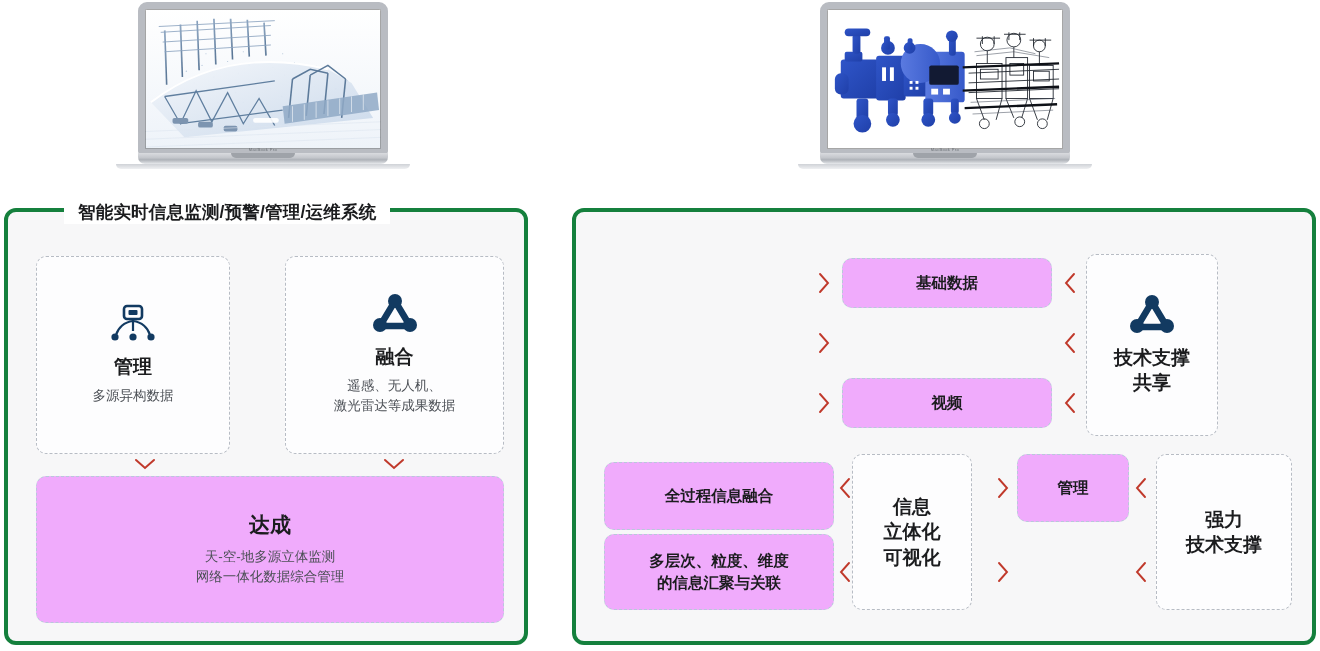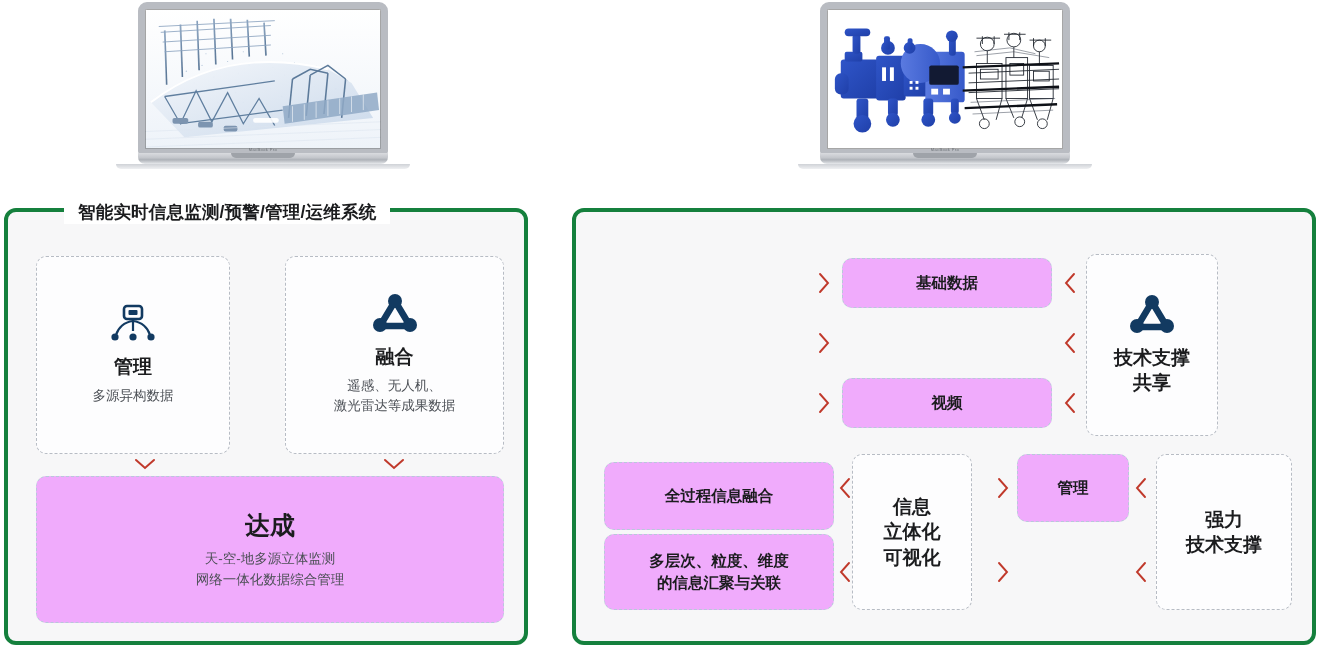--- a/index.html
+++ b/index.html
@@ -84,21 +84,21 @@
     flex-direction: column;
     align-items: center;
     justify-content: center;
     text-align: center;
   }
   .card.blue { background: #f0abfc; border-color: #b8c9da; }
   .card-title {
     font-size: 19px; font-weight: bold; color: #1b1c1e;
     line-height: 1.32;
   }
-  .card-title.big { font-size: 25px; }
+  .card-title.big { font-size: 21px; font-family: Liberation Serif, serif; }
   .card-sub {
     margin-top: 7px;
     font-size: 13.5px; color: #4b4f55; line-height: 1.5;
   }
   .card-label {
     font-size: 15.5px; font-weight: bold; color: #1b1c1e; line-height: 1.42;
   }
   .icon { margin-bottom: 10px; }
   .icon svg { display: block; }
 

